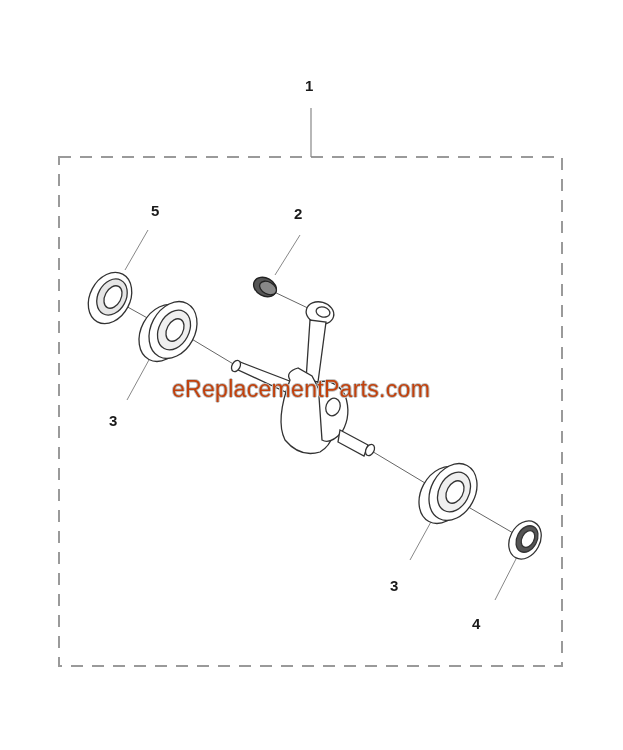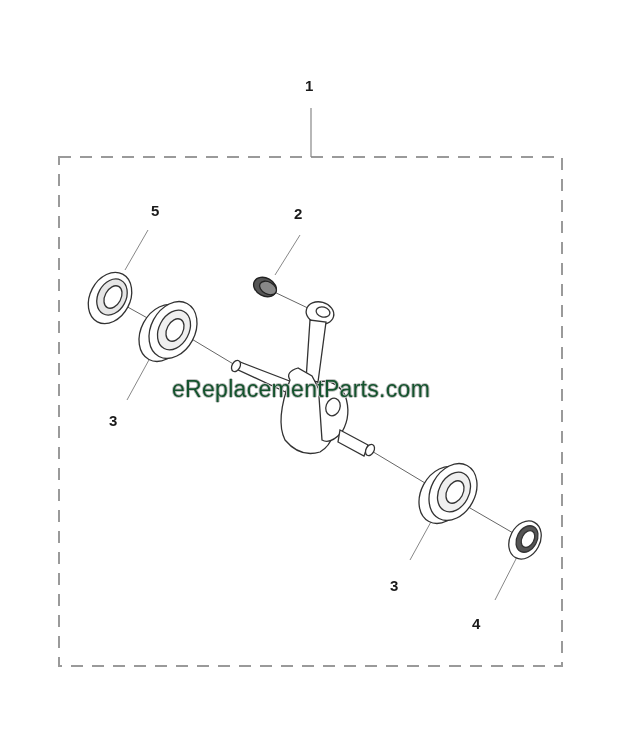--- a/index.html
+++ b/index.html
@@ -3,21 +3,21 @@
   <meta charset="utf-8">
   <style>
     html, body { margin: 0; padding: 0; background: #ffffff; }
     body { width: 623px; height: 750px; position: relative; overflow: hidden;
            font-family: "Liberation Sans", sans-serif; }
     .diagram { position: absolute; left: 0; top: 0; width: 623px; height: 750px; }
     .callout { position: absolute; font-family: "Liberation Sans", sans-serif;
                font-weight: bold; font-size: 15px; color: #1a1a1a; line-height: 1; }
     .watermark { position: absolute; left: 172px; top: 376px;
                  font-family: "Liberation Sans", sans-serif; font-size: 23px;
-                 color: #14532d; letter-spacing: 0.3px;
+                 color: #c2410c; letter-spacing: 0.3px;
                  text-shadow: 0 0 1px #b5b5b5, 0 0 1px #b5b5b5, 1px 0 0 #c8c8c8, -1px 0 0 #c8c8c8, 0 1px 0 #c8c8c8, 0 -1px 0 #c8c8c8; }
   </style>
 </head>
 <body>
 
 <div class="diagram">
   <svg width="623" height="750" viewBox="0 0 623 750" xmlns="http://www.w3.org/2000/svg">
 
     <g>
       <rect x="59" y="157" width="503" height="509" fill="none" stroke="#9a9a9a" stroke-width="2" stroke-dasharray="12,9"></rect>

